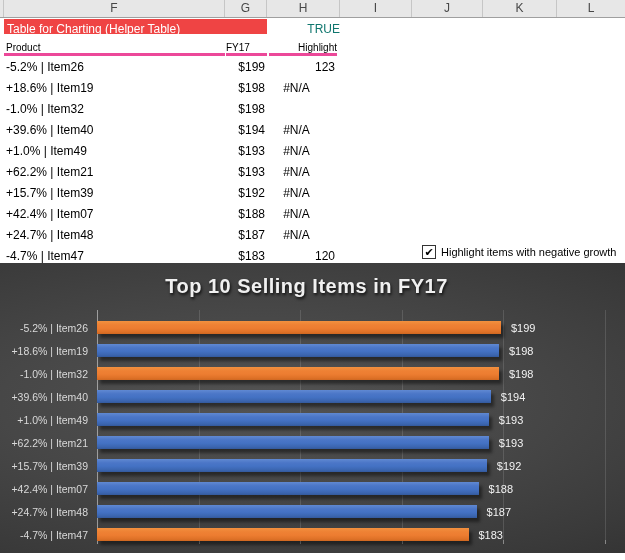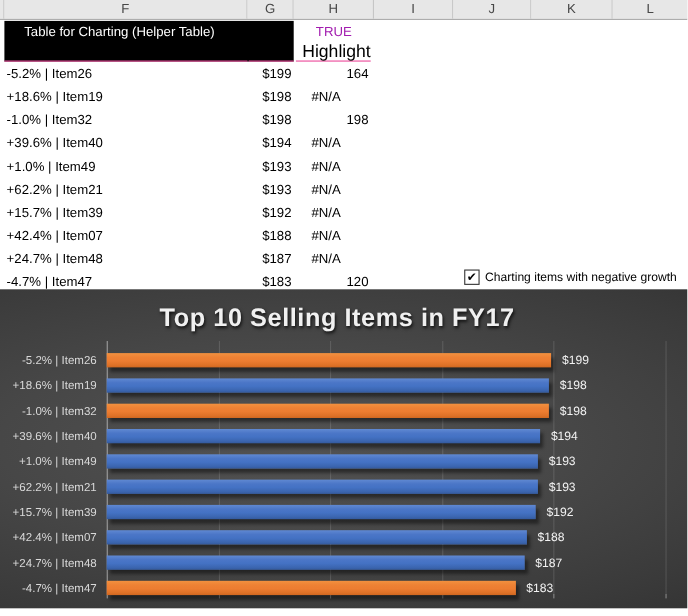--- a/index.html
+++ b/index.html
@@ -8,27 +8,27 @@
   .abs{position:absolute;}
 
   
   .col-headers{left:0;top:0;width:625px;height:18px;background:#e7e7e7;
                border-bottom:1px solid #9f9f9f;box-sizing:border-box;}
   .col-head{position:absolute;top:0;height:17px;line-height:17px;text-align:center;
             font-size:12px;color:#474747;border-right:1px solid #c6c6c6;box-sizing:border-box;
             background:#e7e7e7;}
 
   
-  .banner{left:4px;top:19px;width:263px;height:37px;background:#000000;color:#fff;
-          font-size:12px;line-height:21px;padding-left:18px;box-sizing:border-box;white-space:nowrap;}
-  .flag-cell{left:267px;top:19px;width:73px;height:21px;color:#a21caf;font-size:12px;
-             line-height:21px;text-align:center;}
-
-  
-  .th{top:40px;height:16px;font-size:16px;color:#000;border-bottom:1px solid #ec4899;
+  .banner{left:4px;top:19px;width:263px;height:15px;background:#ef4444;color:#fff;
+          font-size:12px;line-height:21px;padding-left:3px;box-sizing:border-box;white-space:nowrap;}
+  .flag-cell{left:267px;top:19px;width:73px;height:21px;color:#0f766e;font-size:12px;
+             line-height:21px;text-align:right;}
+
+  
+  .th{top:40px;height:16px;font-size:10px;color:#000;border-bottom:3px solid #ec4899;
       box-sizing:border-box;line-height:16px;}
   .th-product{left:4px;width:221px;padding-left:2px;}
   .th-fy17{left:226px;width:41px;text-align:left;padding-right:2px;}
   .th-highlight{left:269px;width:68px;text-align:right;}
 
   
   .sheet-row{position:absolute;left:0;width:625px;height:21px;font-size:12px;color:#000;}
   .cell{position:absolute;top:0;height:21px;line-height:21px;white-space:nowrap;box-sizing:border-box;}
   .r-product{left:4px;width:221px;padding-left:2px;}
   .r-fy17{left:225px;width:42px;text-align:right;padding-right:2px;}
@@ -39,21 +39,21 @@
   .cbx-wrap{left:422px;top:245px;height:14px;display:flex;align-items:center;}
   .cbx{width:12px;height:12px;border:1px solid #333;background:#fff;display:inline-flex;
        align-items:center;justify-content:center;font-size:11px;color:#000;line-height:12px;}
   .cbx-label{font-size:11px;color:#000;margin-left:5px;white-space:nowrap;}
 
   
   .chart{left:0;top:263px;width:625px;height:290px;
          background:radial-gradient(ellipse 120% 90% at 42% 48%,
             #535353 0%, #474747 35%, #3a3a3a 65%, #2d2d2d 90%, #272727 100%);}
   .chart-title{position:absolute;top:12px;left:0;width:613px;text-align:center;
-               color:#f0f0f0;font-size:23px;font-weight:bold;letter-spacing:.5px;
+               color:#f0f0f0;font-size:20px;font-weight:bold;letter-spacing:.5px;
                text-shadow:1px 2px 3px rgba(0,0,0,.8);white-space:nowrap;}
   .gridline{position:absolute;top:47px;height:230px;width:1px;background:rgba(255,255,255,.13);}
   .tick{position:absolute;top:277px;height:4px;width:1px;background:rgba(255,255,255,.40);}
   .axis-line{position:absolute;left:97px;top:47px;height:234px;width:1px;background:rgba(255,255,255,.48);}
   .chart-rows{position:absolute;left:0;top:53px;width:625px;}
   .bar-row{height:23px;display:flex;align-items:center;}
   .cat-label{flex:0 0 88px;text-align:right;padding-right:9px;font-size:10.5px;
              color:#d9d9d9;white-space:nowrap;}
   .bar{height:13px;background:linear-gradient(to bottom,
         #6089d2 0%, #4b76c7 30%, #4472c4 55%, #3b65af 85%, #33599c 100%);
@@ -80,33 +80,32 @@
 <div class="abs flag-cell">TRUE</div>
 
 <div class="abs th th-product">Product</div>
 <div class="abs th th-fy17">FY17</div>
 <div class="abs th th-highlight">Highlight</div>
 
 <div>
   <div class="sheet-row" style="top: 57px;">
     <div class="cell r-product">-5.2% | Item26</div>
     <div class="cell r-fy17">$199</div>
-    <div class="cell r-highlight">164</div>
+    <div class="cell r-highlight">123</div>
   </div>
 
   <div class="sheet-row" style="top: 78px;">
     <div class="cell r-product">+18.6% | Item19</div>
     <div class="cell r-fy17">$198</div>
     <div class="cell r-highlight na">#N/A</div>
   </div>
 
   <div class="sheet-row" style="top: 99px;">
     <div class="cell r-product">-1.0% | Item32</div>
     <div class="cell r-fy17">$198</div>
-    <div class="cell r-highlight">198</div>
   </div>
 
   <div class="sheet-row" style="top: 120px;">
     <div class="cell r-product">+39.6% | Item40</div>
     <div class="cell r-fy17">$194</div>
     <div class="cell r-highlight na">#N/A</div>
   </div>
 
   <div class="sheet-row" style="top: 141px;">
     <div class="cell r-product">+1.0% | Item49</div>
@@ -142,21 +141,21 @@
     <div class="cell r-product">-4.7% | Item47</div>
     <div class="cell r-fy17">$183</div>
     <div class="cell r-highlight">120</div>
   </div>
 </div>
 
 <div class="abs cbx-wrap">
   <span class="cbx">
       <span>✔</span>
     </span>
-  <span class="cbx-label">Charting items with negative growth</span>
+  <span class="cbx-label">Highlight items with negative growth</span>
 </div>
 
 <div class="abs chart">
   <div class="chart-title">Top 10 Selling Items in FY17</div>
   <div>
       <div class="gridline" style="left: 198.5px;"></div>
       <div class="tick" style="left: 198.5px;"></div>
       <div class="gridline" style="left: 300px;"></div>
       <div class="tick" style="left: 300px;"></div>
       <div class="gridline" style="left: 401.5px;"></div>

